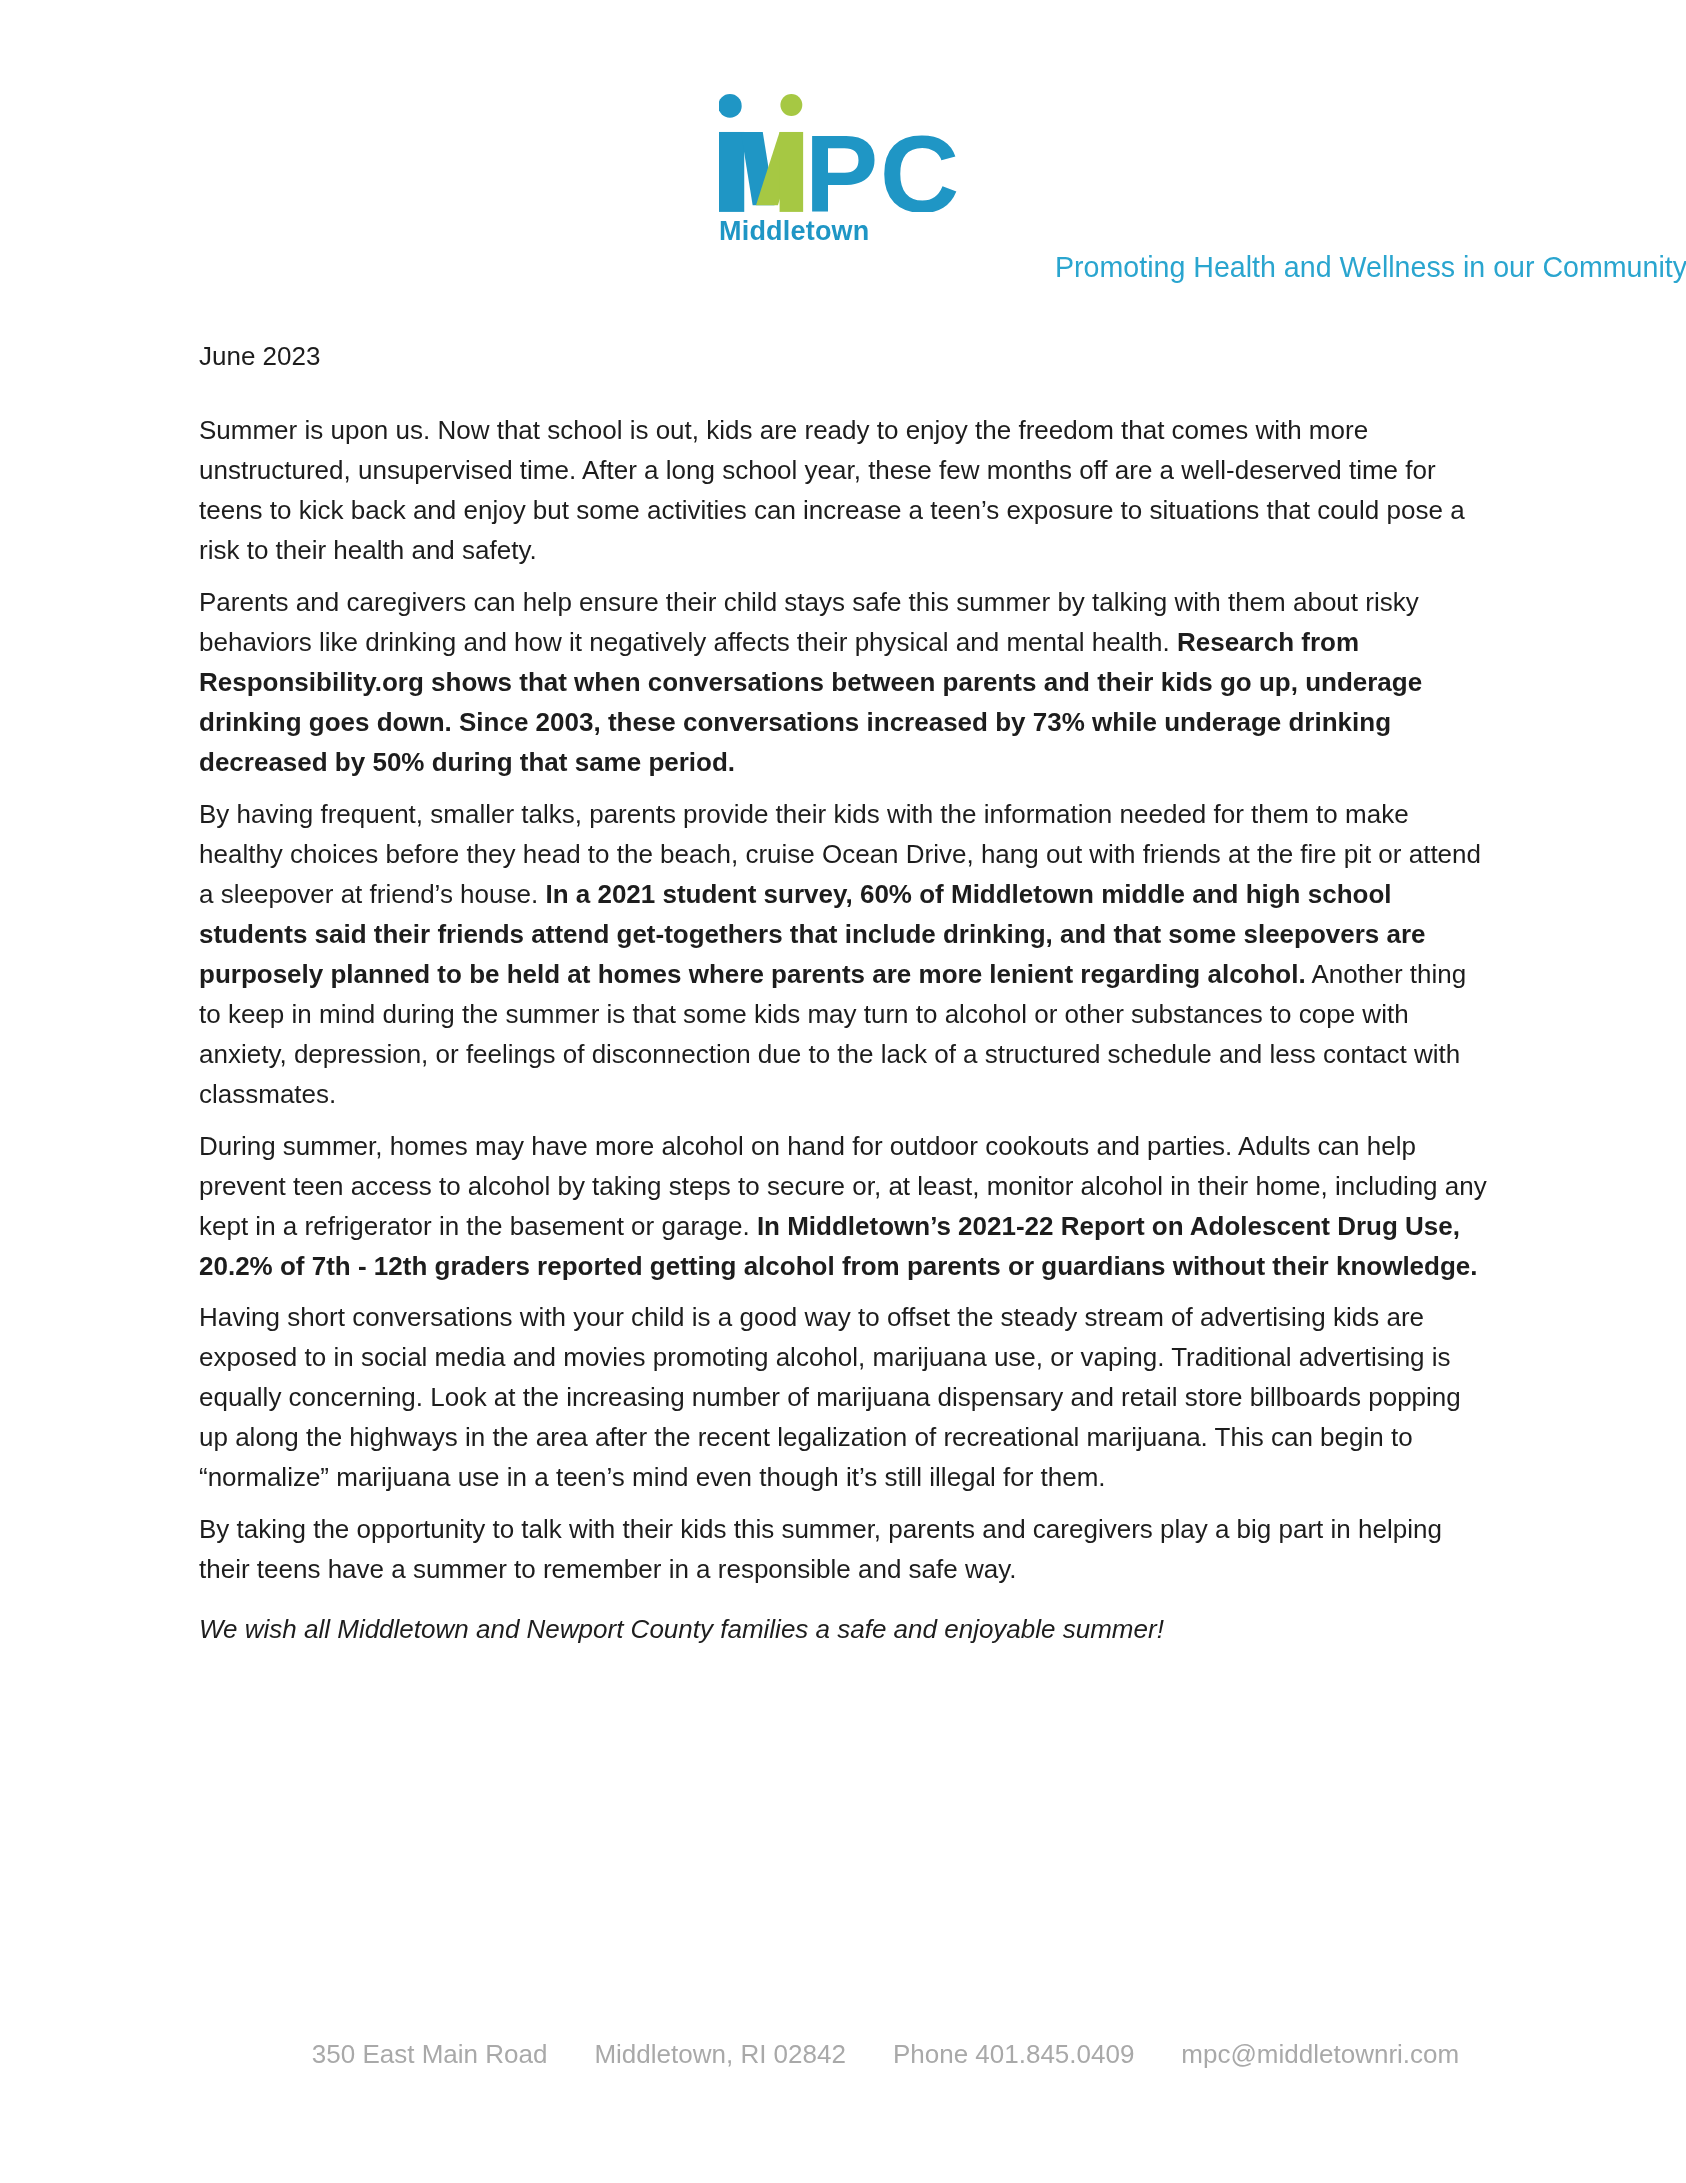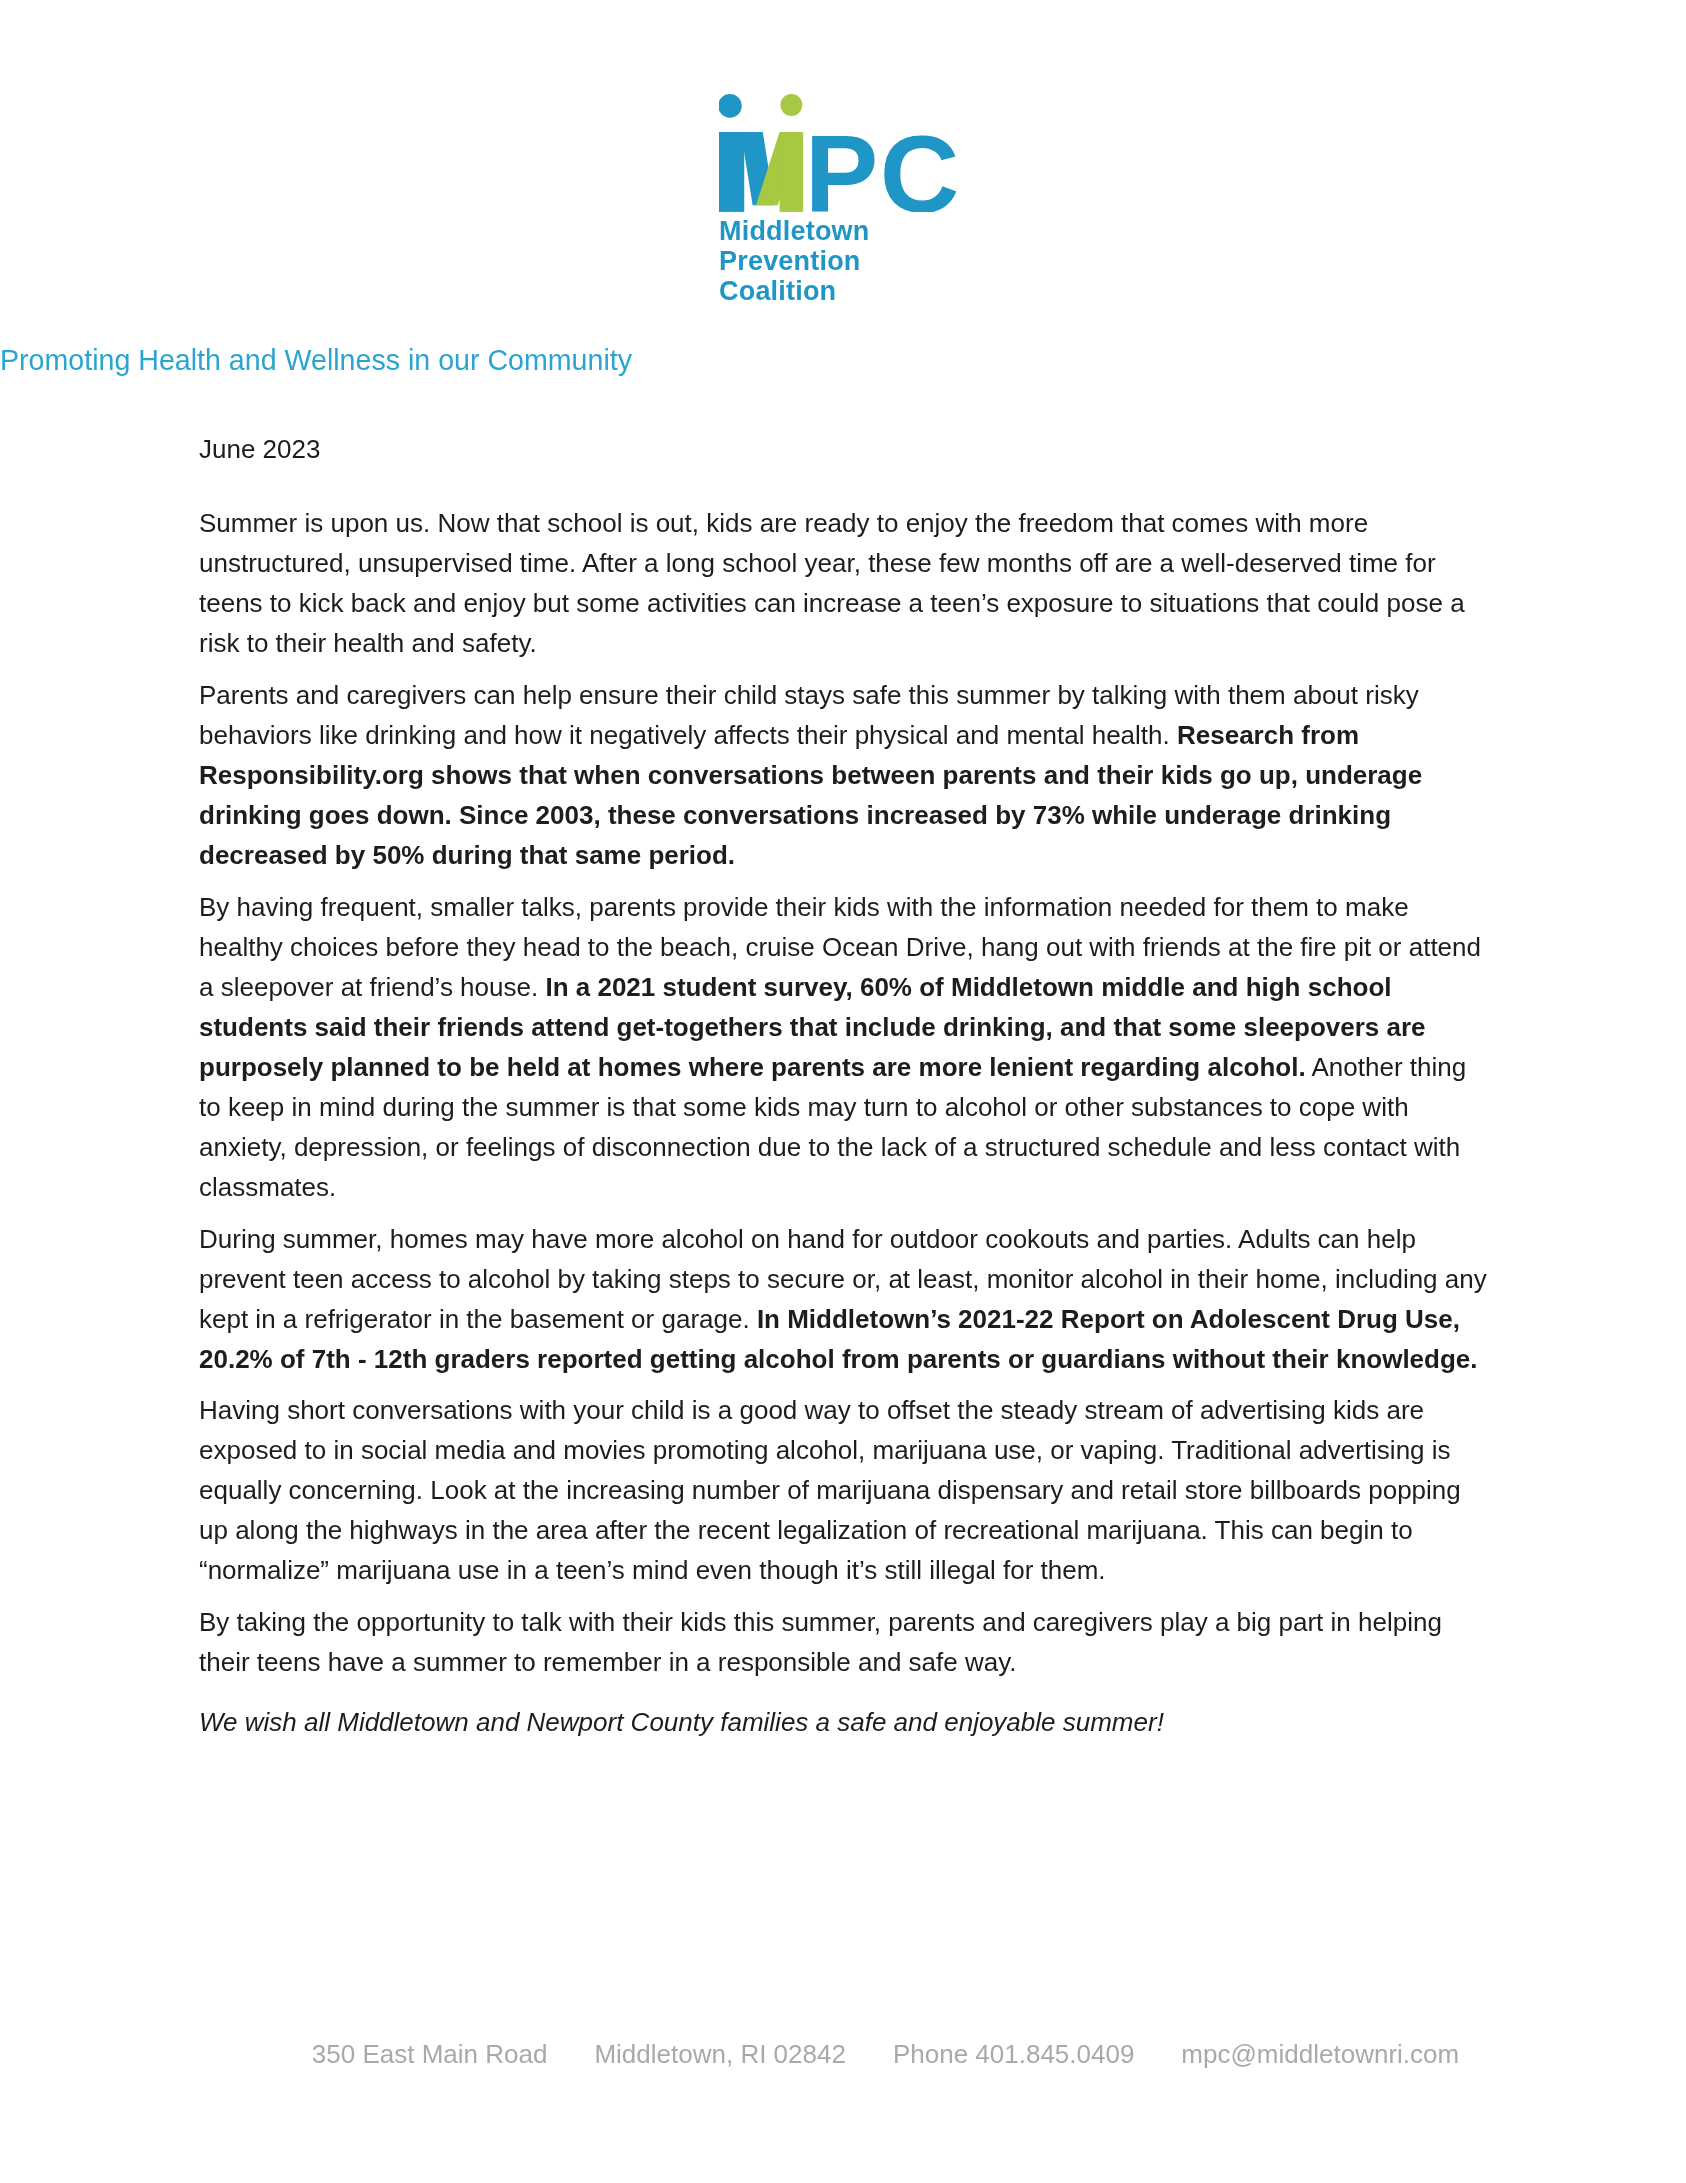--- a/index.html
+++ b/index.html
@@ -33,23 +33,23 @@
   }
   .wordmark {
     color: var(--logo-blue);
     font-weight: bold;
     font-size: 27px;
     line-height: 30px;
     margin-top: 4.2px;
     letter-spacing: 0.2px;
   }
   .tagline {
-    margin-top: 37px;
+    margin-top: 4px;
     width: 100%;
-    text-align: left;
+    text-align: right;
     font-size: 28.6px;
     line-height: 34px;
     color: var(--tagline-blue);
   }
   .content {
     margin: 0 195px 8px 199px;
     font-size: 26px;
     line-height: 40px;
     color: var(--text-color);
   }
@@ -85,21 +85,20 @@
       <ellipse cx="86" cy="13" rx="13" ry="13" fill="var(--logo-green)"></ellipse>
       <rect x="0" y="45" width="30" height="95" fill="var(--logo-blue)"></rect>
       <polygon points="26,45 52,45 66,132 40,132" fill="var(--logo-blue)"></polygon>
       <polygon points="72,45 98,45 70,132 44,132" fill="var(--logo-green)"></polygon>
       <rect x="72" y="45" width="28" height="95" fill="var(--logo-green)"></rect>
       <text x="102" y="140" font-size="131" class="logo-letter" fill="var(--logo-blue)">P</text>
       <text x="191" y="140" font-size="131" class="logo-letter" fill="var(--logo-blue)">C</text>
     </svg>
     <div class="wordmark">
       <div>Middletown</div>
-      <div>Prevention Coalition</div>
     </div>
   </div>
   <div class="tagline">Promoting Health and Wellness in our Community</div>
 </div>
 
 <div class="content">
   <div class="date">June 2023</div>
   <div class="paragraphs" id="paragraphs">
       <p><span class="seg-regular">Summer is upon us. Now that school is out, kids are ready to enjoy the freedom that comes with more unstructured, unsupervised time. After a long school year, these few months off are a well-deserved time for teens to kick back and enjoy but some activities can increase a teen’s exposure to situations that could pose a risk to their health and safety.</span></p>
       <p><span class="seg-regular">Parents and caregivers can help ensure their child stays safe this summer by talking with them about risky behaviors like drinking and how it negatively affects their physical and mental health. </span><span class="seg-bold">Research from Responsibility.org shows that when conversations between parents and their kids go up, underage drinking goes down. Since 2003, these conversations increased by 73% while underage drinking decreased by 50% during that same period.</span></p>

